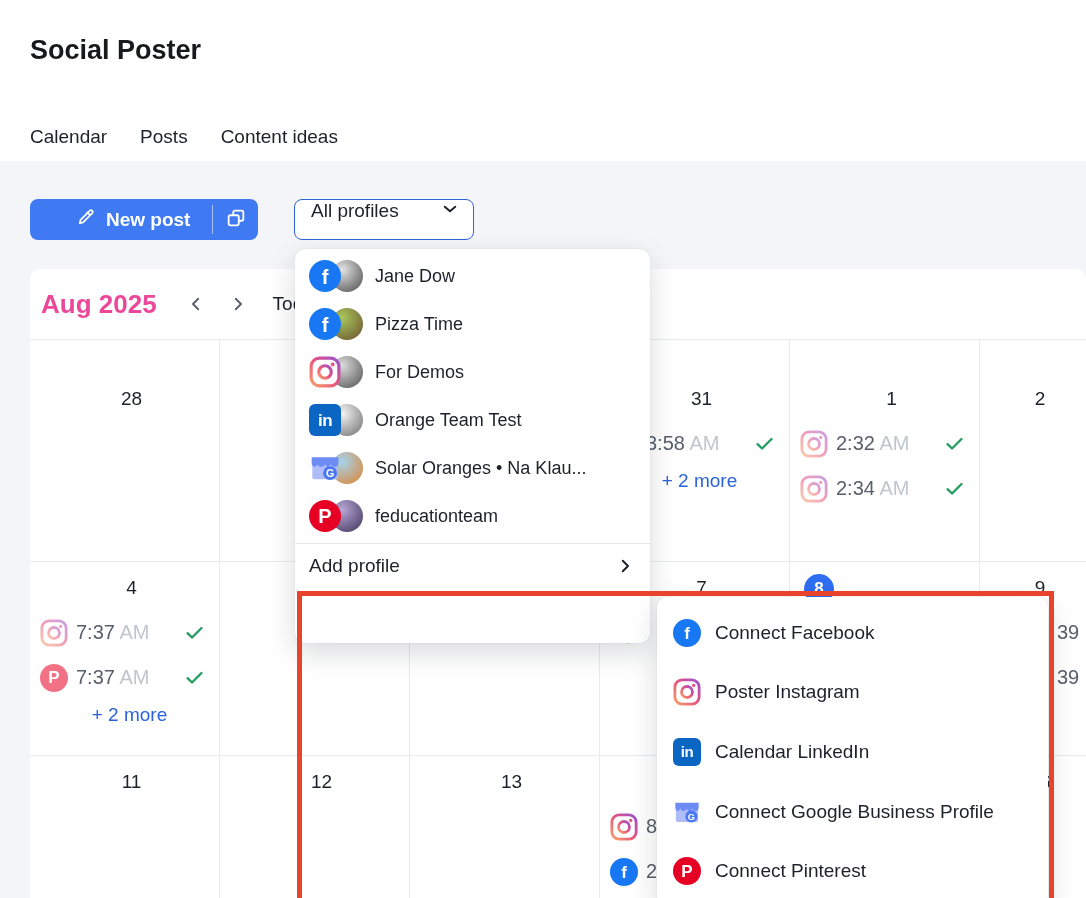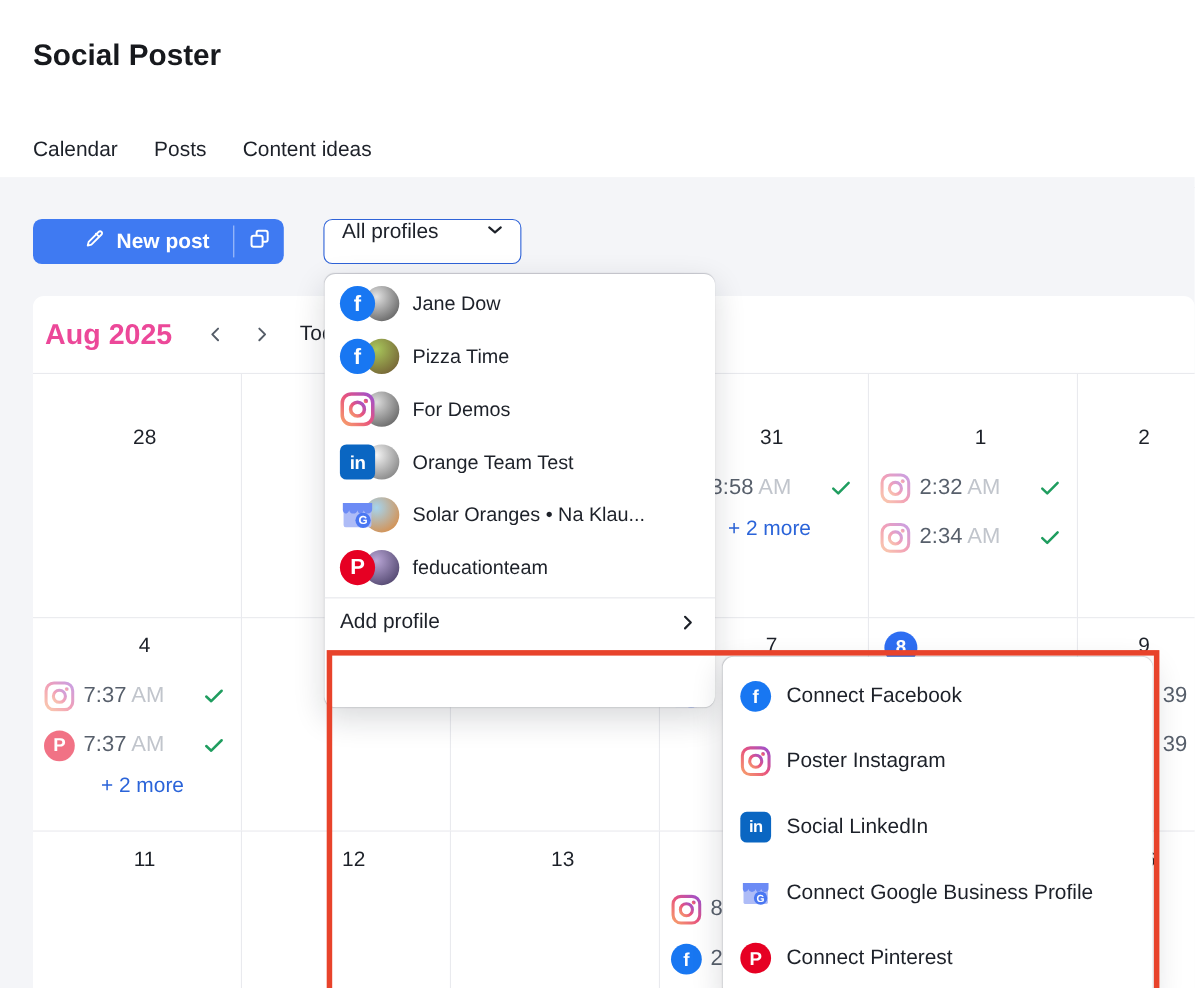--- a/index.html
+++ b/index.html
@@ -432,21 +432,21 @@
       <svg width="28" height="28" viewBox="0 0 24 24">
         <rect x="1.6" y="1.6" width="20.8" height="20.8" rx="6.2" fill="#fff" stroke="url(#ig)" stroke-width="2.4"></rect>
         <circle cx="12" cy="12" r="4.7" fill="none" stroke="url(#ig)" stroke-width="2.4"></circle>
         <circle cx="17.7" cy="6.4" r="1.5" fill="url(#ig)"></circle>
       </svg>
         </span>
     <span class="slabel">Poster Instagram</span>
       </div>
       <div class="sitem">
         <span class="gl li" style="width:28px;height:28px;font-size:15px;">in</span>
-    <span class="slabel">Social LinkedIn</span>
+    <span class="slabel">Calendar LinkedIn</span>
       </div>
       <div class="sitem">
         <span style="display:flex;flex:none;">
       <svg width="28" height="28" viewBox="0 0 24 24">
         <rect x="2.5" y="9" width="19" height="11.5" rx="1.5" fill="#aebcf7"></rect>
         <path d="M2 4h20v4.2a2.9 2.9 0 0 1-2.9 2.9 2.9 2.9 0 0 1-2.8-2.1 2.9 2.9 0 0 1-2.9 2.1A2.9 2.9 0 0 1 12 9a2.9 2.9 0 0 1-2.8 2.1 2.9 2.9 0 0 1-2.9-2.1 2.9 2.9 0 0 1-2.8 2.1A2.9 2.9 0 0 1 2 8.2V4z" fill="#6c8bf5"></path>
         <circle cx="15.8" cy="15.8" r="5.2" fill="#4a77f2"></circle>
         <text x="15.8" y="18.6" font-size="8" font-weight="700" fill="#fff" text-anchor="middle" font-family="Liberation Sans, sans-serif">G</text>
       </svg>
         </span>

